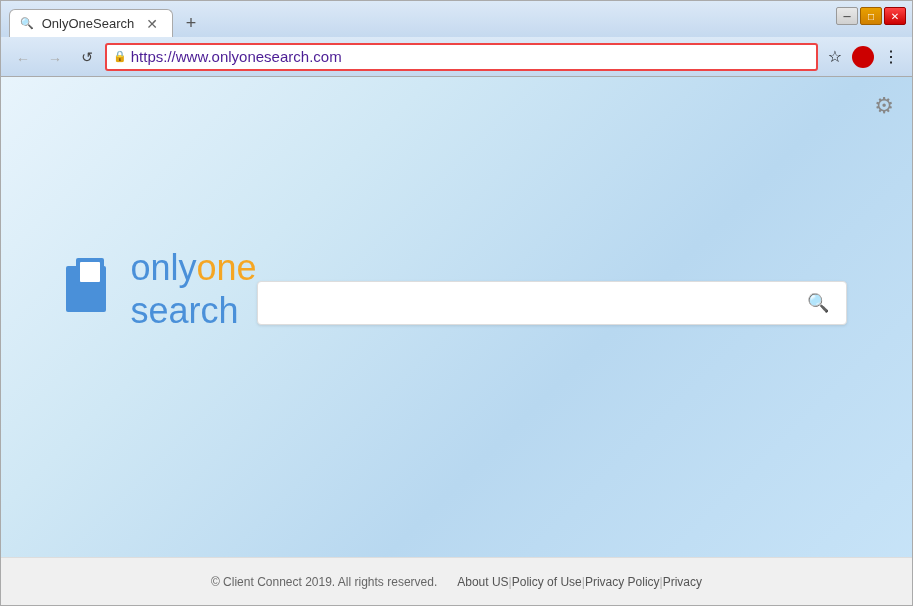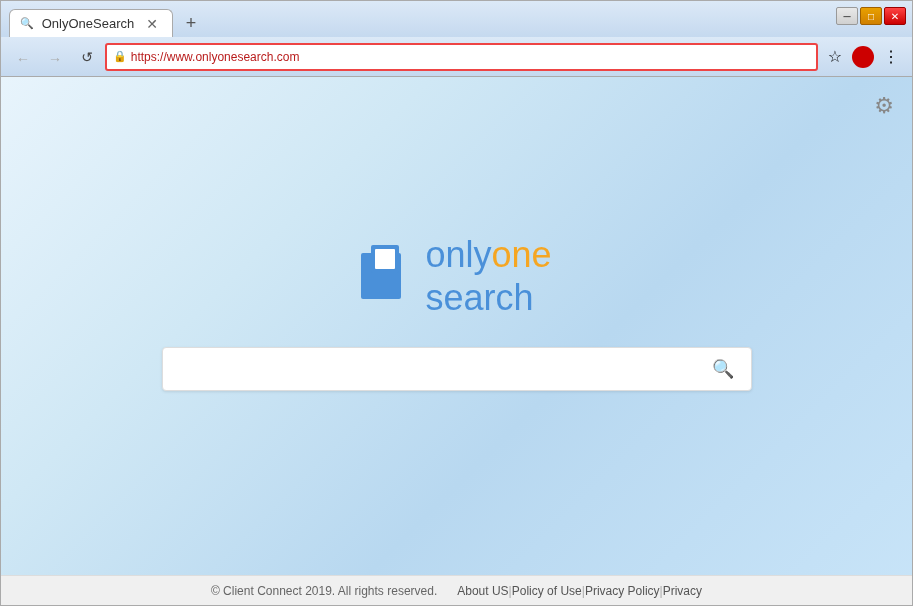--- a/index.html
+++ b/index.html
@@ -143,22 +143,22 @@
 
     .lock-icon {
       color: #666;
       font-size: 11px;
     }
 
     .address-input {
       flex: 1;
       border: none;
       outline: none;
-      font-size: 12px;
-      color: #b91c1c;
+      font-size: 15px;
+      color: #4c1d95;
       background: transparent;
       font-family: Arial, sans-serif;
     }
 
     .nav-actions {
       display: flex;
       gap: 4px;
       align-items: center;
     }
 
@@ -199,21 +199,21 @@
       right: 18px;
       font-size: 22px;
       color: #888;
       cursor: pointer;
     }
 
     
     .main-content {
       flex: 1;
       display: flex;
-      flex-direction: column;
+      flex-direction: row;
       align-items: center;
       justify-content: center;
       padding-bottom: 28px;
     }
 
     
     .logo-container {
       display: flex;
       align-items: center;
       gap: 12px;
@@ -246,21 +246,21 @@
       color: #333;
       font-size: 18px;
       cursor: pointer;
       padding: 4px;
     }
 
     
     .footer {
       background: #f0f0f0;
       border-top: 1px solid #ddd;
-      height: 30px;
+      height: 48px;
       display: flex;
       align-items: center;
       justify-content: center;
       gap: 20px;
       font-size: 12px;
       color: #666;
     }
 
     .footer-links {
       display: flex;

